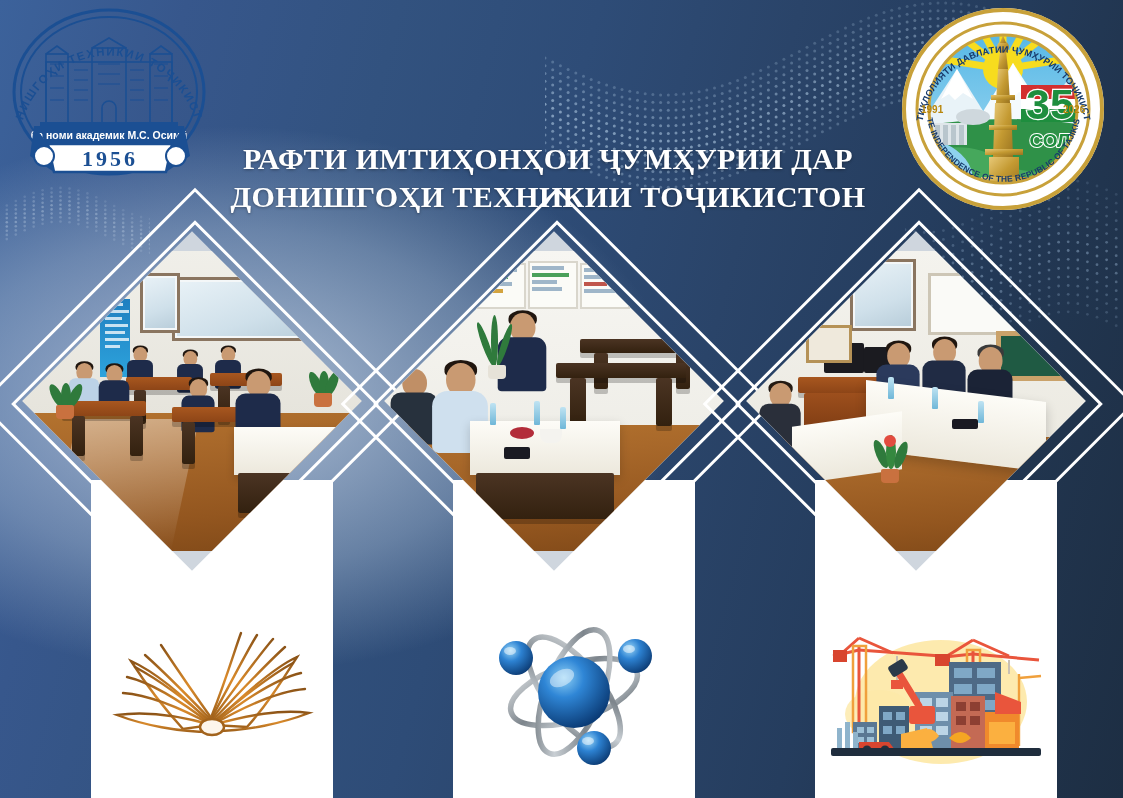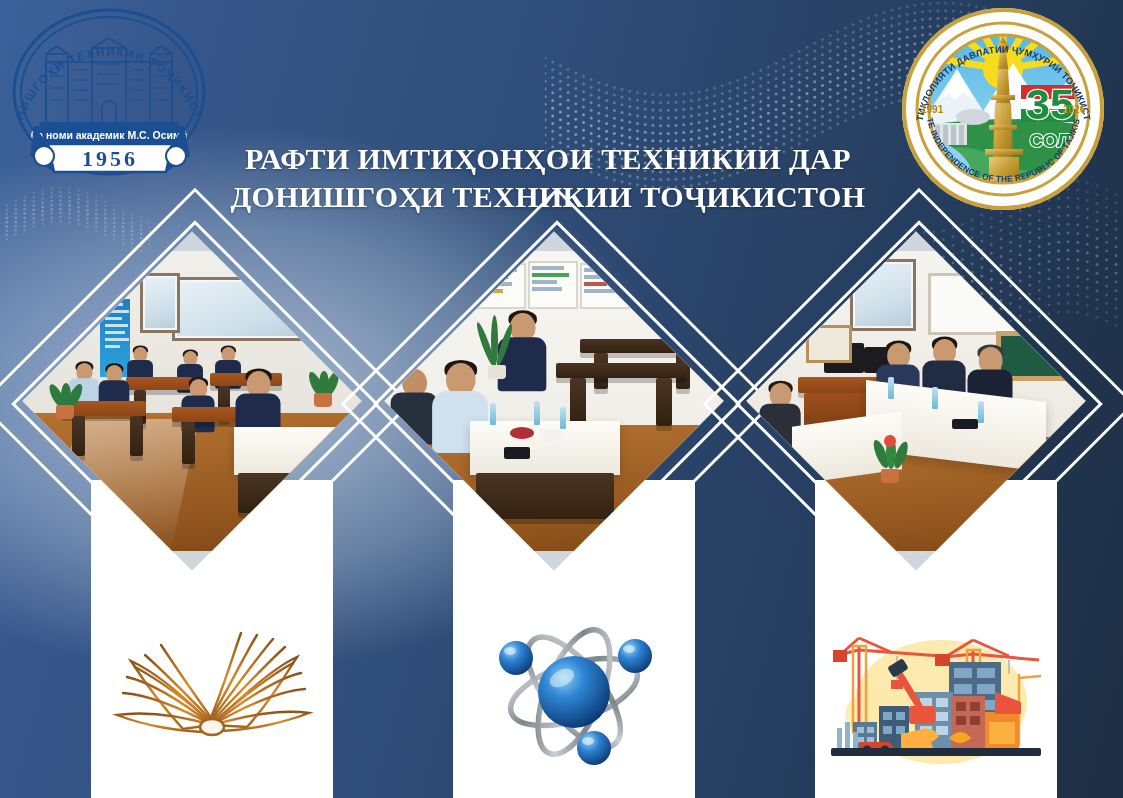--- a/index.html
+++ b/index.html
@@ -1665,21 +1665,21 @@
       <textPath href="#arcR1" startOffset="50%" text-anchor="middle">ИСТИҚЛОЛИЯТИ ДАВЛАТИИ ҶУМҲУРИИ ТОҶИКИСТОН</textPath>
     </text>
     <text font-family="'Liberation Sans',sans-serif" font-size="8.4" font-weight="bold" fill="#173a6b" letter-spacing=".2">
       <textPath href="#arcR2" startOffset="50%" text-anchor="middle">STATE INDEPENDENCE OF THE REPUBLIC OF TAJIKISTAN</textPath>
     </text>
     <text x="20" y="106" font-family="'Liberation Sans',sans-serif" font-size="10" font-weight="bold" fill="#b8860b">1991</text>
     <text x="162" y="106" font-family="'Liberation Sans',sans-serif" font-size="10" font-weight="bold" fill="#b8860b">2026</text>
   </svg>
 
   <div class="title">
-    <div>РАФТИ ИМТИҲОНҲОИ ТЕХНИКИИ ДАР</div>
+    <div>РАФТИ ИМТИҲОНҲОИ ҶУМҲУРИИ ДАР</div>
     <div>ДОНИШГОҲИ ТЕХНИКИИ ТОҶИКИСТОН</div>
   </div>
 
   <div class="panel p1"></div>
   <div class="panel p2"></div>
   <div class="panel p3"></div>
 
   <div class="dia-wrap d1">
       <div class="dia" style="width: 274px; height: 274px; margin-left: -137px; margin-top: -137px; border: 14px solid rgba(255, 255, 255, 0);"></div>
     <div class="dia ring-out"></div>

